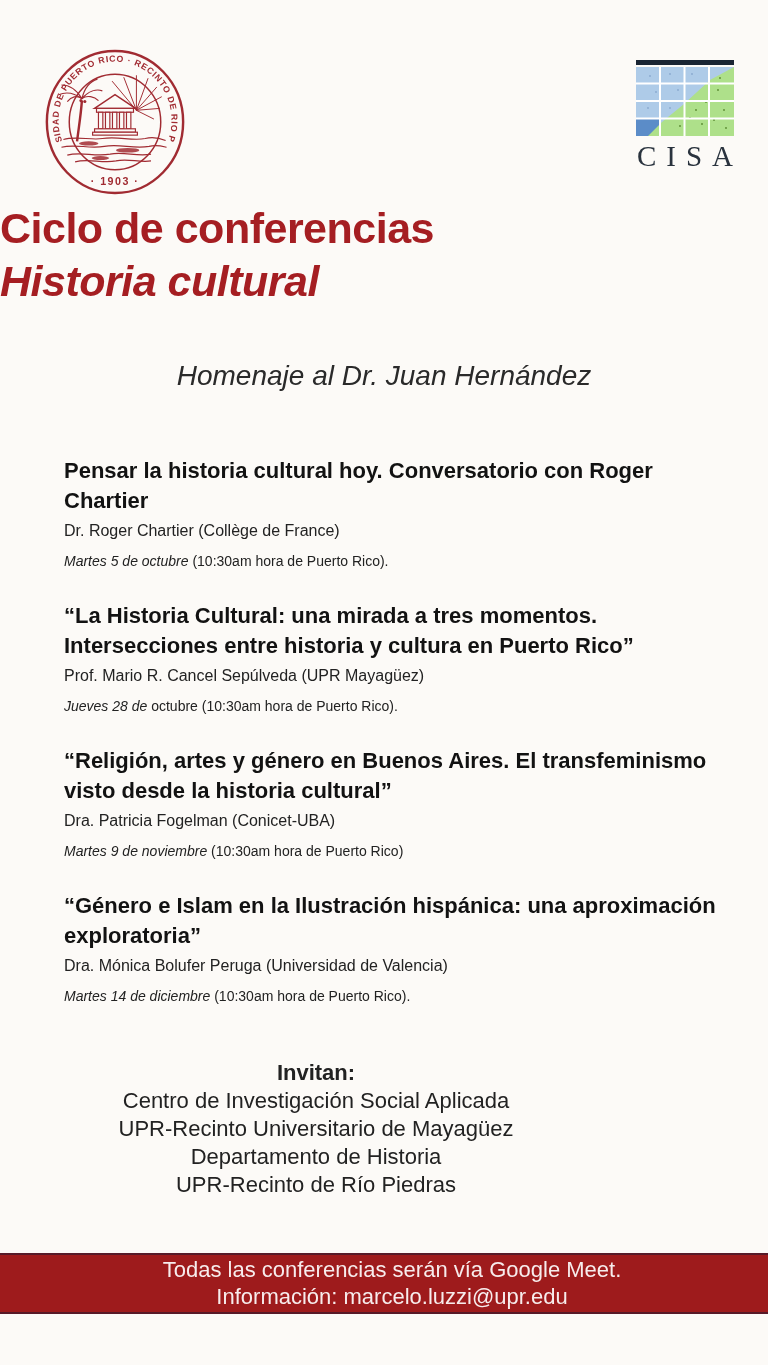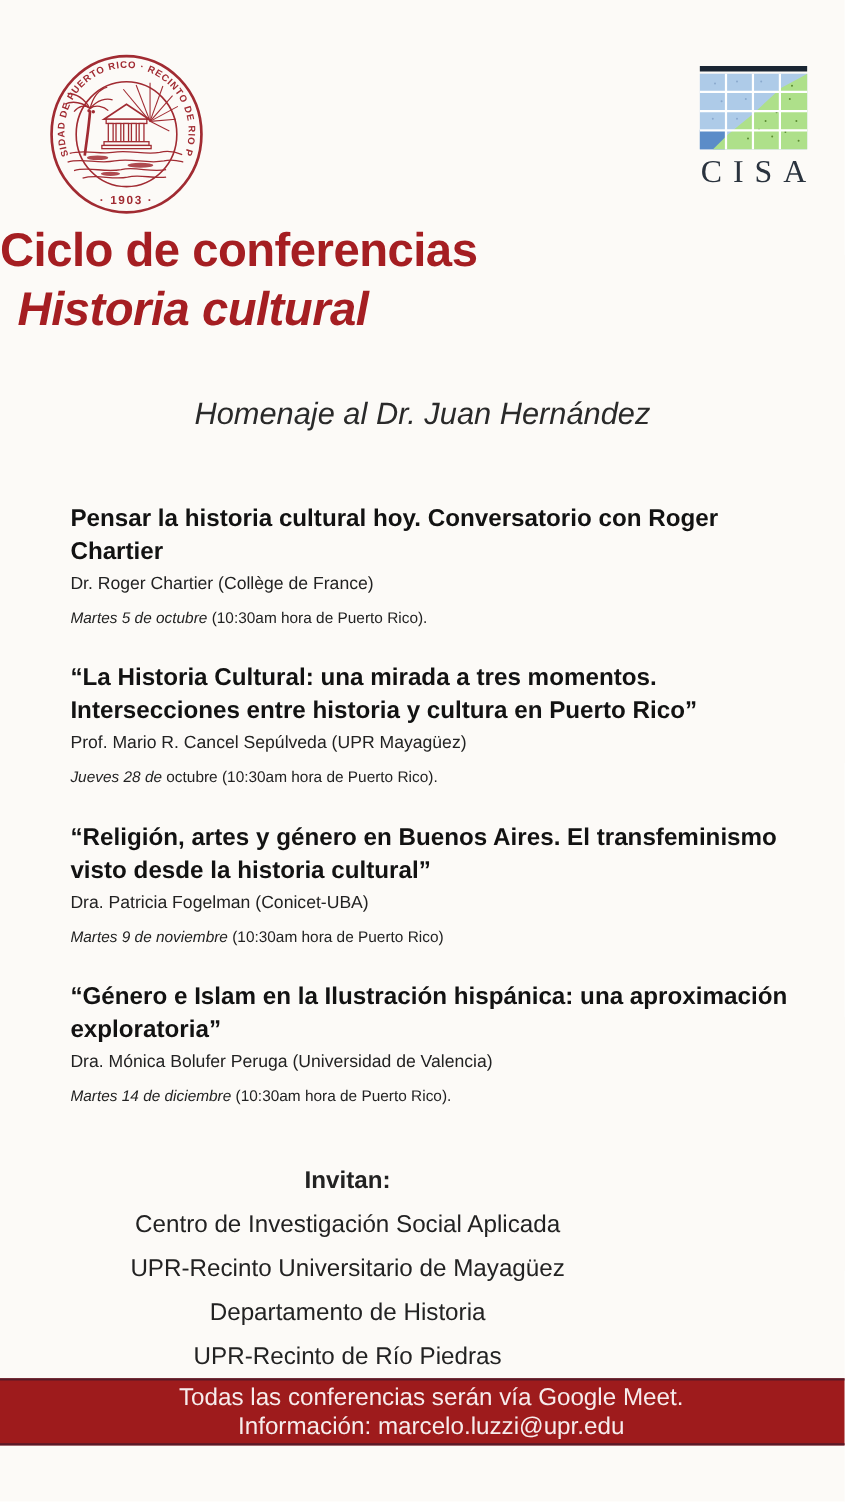--- a/index.html
+++ b/index.html
@@ -19,39 +19,39 @@
     font-family:"Liberation Serif", serif; font-size:29px; color:#2A333E;
     letter-spacing:10px; margin-top:4px; margin-left:10px; font-weight:400;
   }
 
   
   .title-block {
     position:absolute; top:202px; left:0; width:768px; 
     color:var(--accent_red,#A51E22); font-weight:bold;
     font-size:43px; line-height:53px; letter-spacing:-0.5px;
   }
-  .title-line2 { font-style:italic;margin-left:16px; }
+  .title-line2 { font-style:italic; }
 
   .subtitle {
     position:absolute; top:356px; left:0; width:768px; text-align:center;
     font-style:italic; font-size:28px; line-height:40px; color:#2A2A2A;
   }
 
   
   .events { position:absolute; top:456px; left:64px; width:660px; }
   .event { margin:0 0 25px 0; }
   .event-title { margin:0; font-size:22px; font-weight:bold; line-height:30px; color:#121212; }
   .event-speaker { margin:0; font-size:16px; line-height:30px; color:#222222; }
   .event-date { margin:0; font-size:14px; line-height:30px; color:#222222; }
   .it { font-style:italic; }
 
   
   .invitan { position:absolute; top:1059px; left:0; width:632px; text-align:center; font-size:22px; line-height:28px; color:#222222; }
   .invitan-heading { font-weight:bold; margin:0; font-size:22px; line-height:28px; }
-  .invitan-line { margin:12px; }
+  .invitan-line { margin:0; }
 
   
   .banner {
     position:absolute; top:1253px; left:0; width:768px; box-sizing:border-box;
     background:var(--banner_red,#9E1B1C);
     border-top:2px solid #571A28; border-bottom:2px solid #571A28;
     color:#F7ECEC; text-align:center; font-size:22px; line-height:27px;
     padding:1px 0 2px 16px;
   }
   .banner p { margin:0; }

